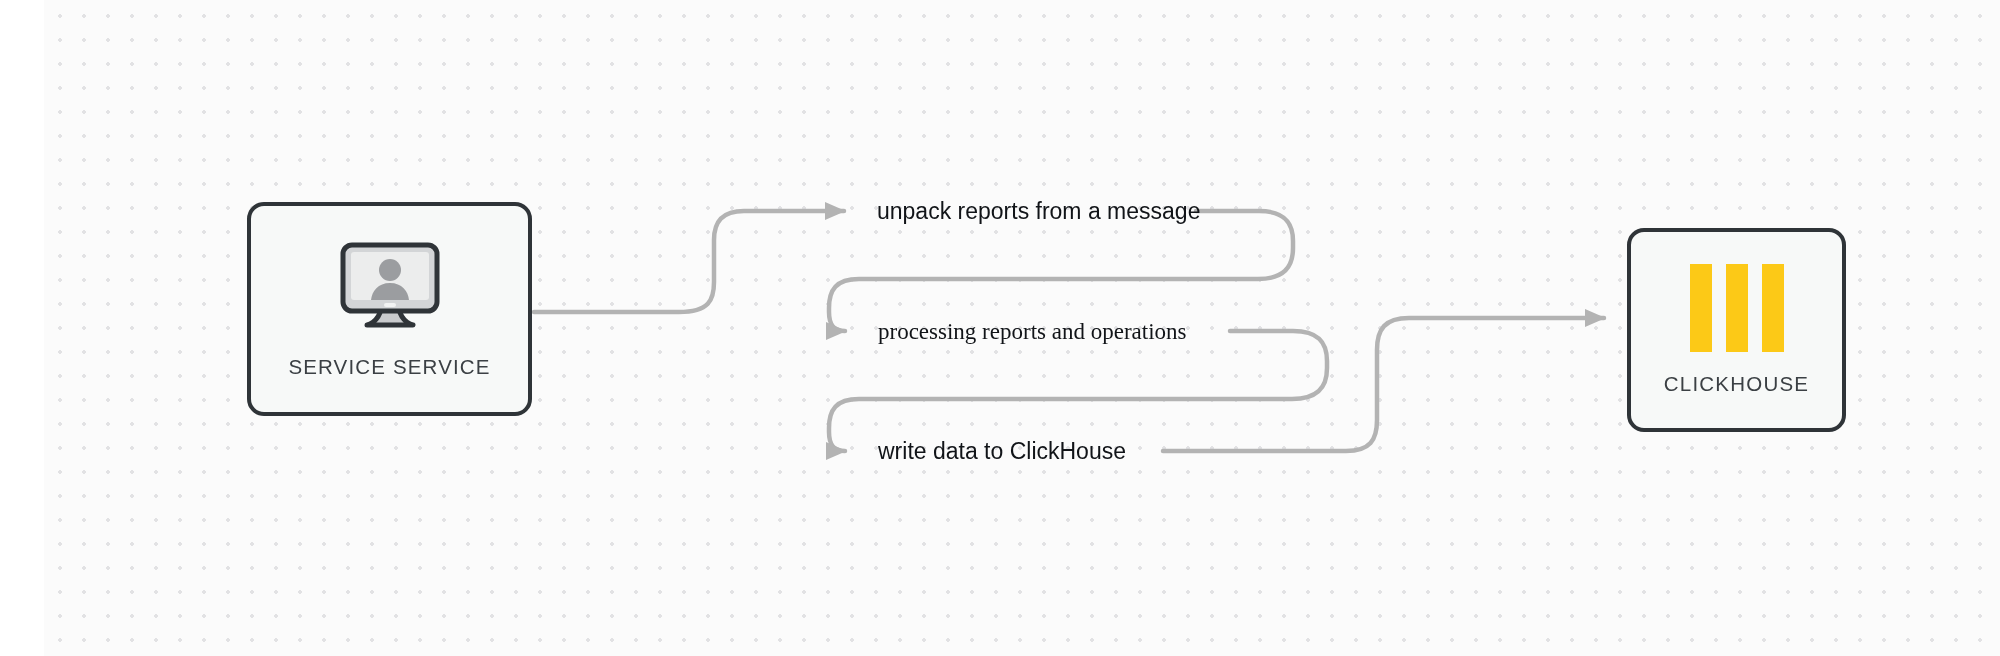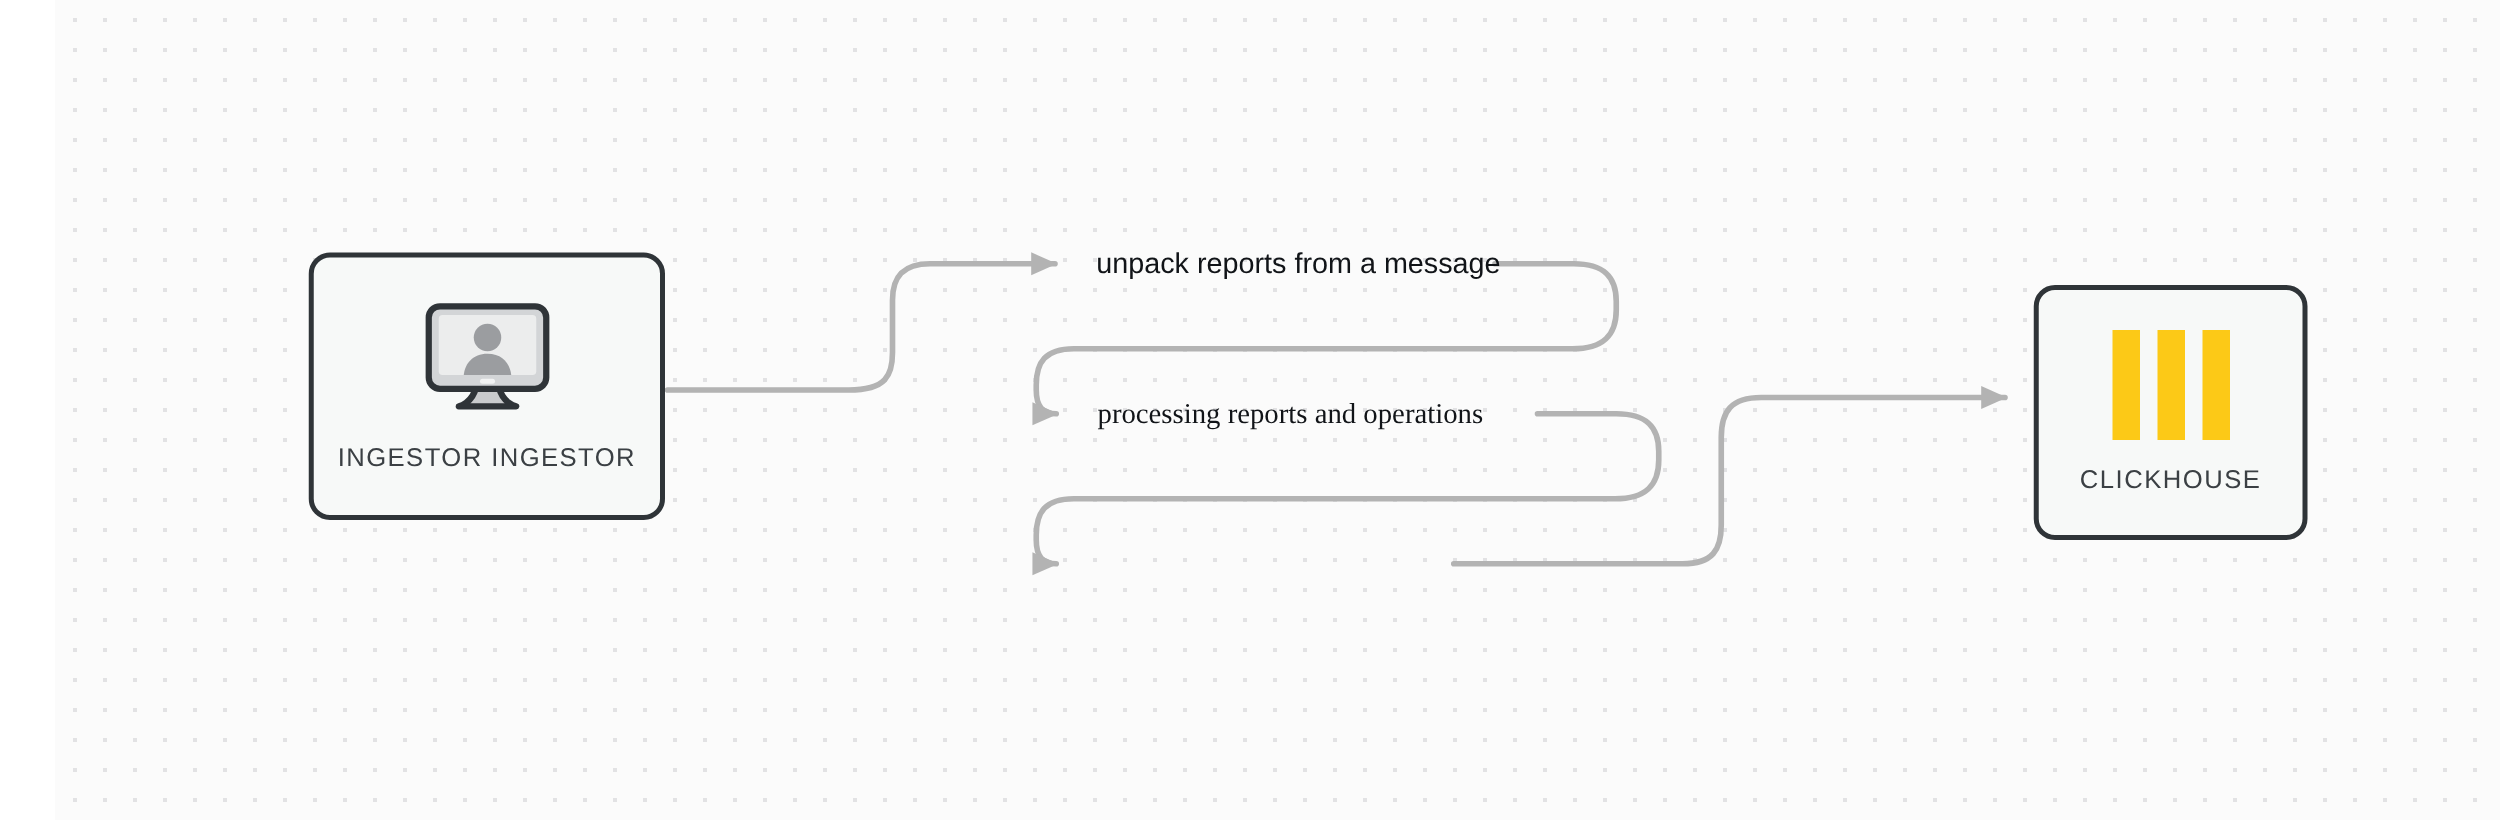--- a/index.html
+++ b/index.html
@@ -137,40 +137,41 @@
                L 1333 350
                C 1333 329 1341 318 1365 318
                L 1560 318" marker-end="url(#arrow)"></path>
     </g>
   </svg>
 
   <div class="edge-label" id="edge-label-0">unpack reports from a message</div>
 
   <div class="edge-label" id="edge-label-1">processing reports and operations</div>
 
+  <div class="edge-label" id="edge-label-2">write data to ClickHouse</div>
 
   <div class="node" id="node-ingestor">
 
     <span class="monitor-icon-wrap">
       <svg class="monitor-icon" viewBox="0 0 112 96" xmlns="http://www.w3.org/2000/svg">
 
         <path d="M 33 86 C 33 86 44 84 47 70 L 65 70 C 68 84 79 86 79 86 Z" fill="#c9cbcd" stroke="#2f3438" stroke-width="5" stroke-linejoin="round"></path>
 
         <rect x="9" y="6" width="94" height="66" rx="9" fill="#d3d5d7" stroke="#2f3438" stroke-width="5"></rect>
 
         <rect x="17" y="13" width="78" height="48" rx="3" fill="#eceded"></rect>
 
         <rect x="50" y="64" width="12" height="4" rx="2" fill="#f2f3f3"></rect>
 
         <circle cx="56" cy="31" r="11" fill="#9b9da0"></circle>
         <path d="M 56 44 C 44 44 38 52 37 61 L 75 61 C 74 52 68 44 56 44 Z" fill="#9b9da0"></path>
       </svg>
     </span>
 
-    <div class="node-label">INGESTOR INGESTOR</div>
+    <div class="node-label">SERVICE SERVICE</div>
   </div>
 
   <div class="node" id="node-clickhouse">
 
     <span class="ch-logo">
       <span class="ch-bar"></span>
       <span class="ch-bar"></span>
       <span class="ch-bar"></span>
     </span>
 

